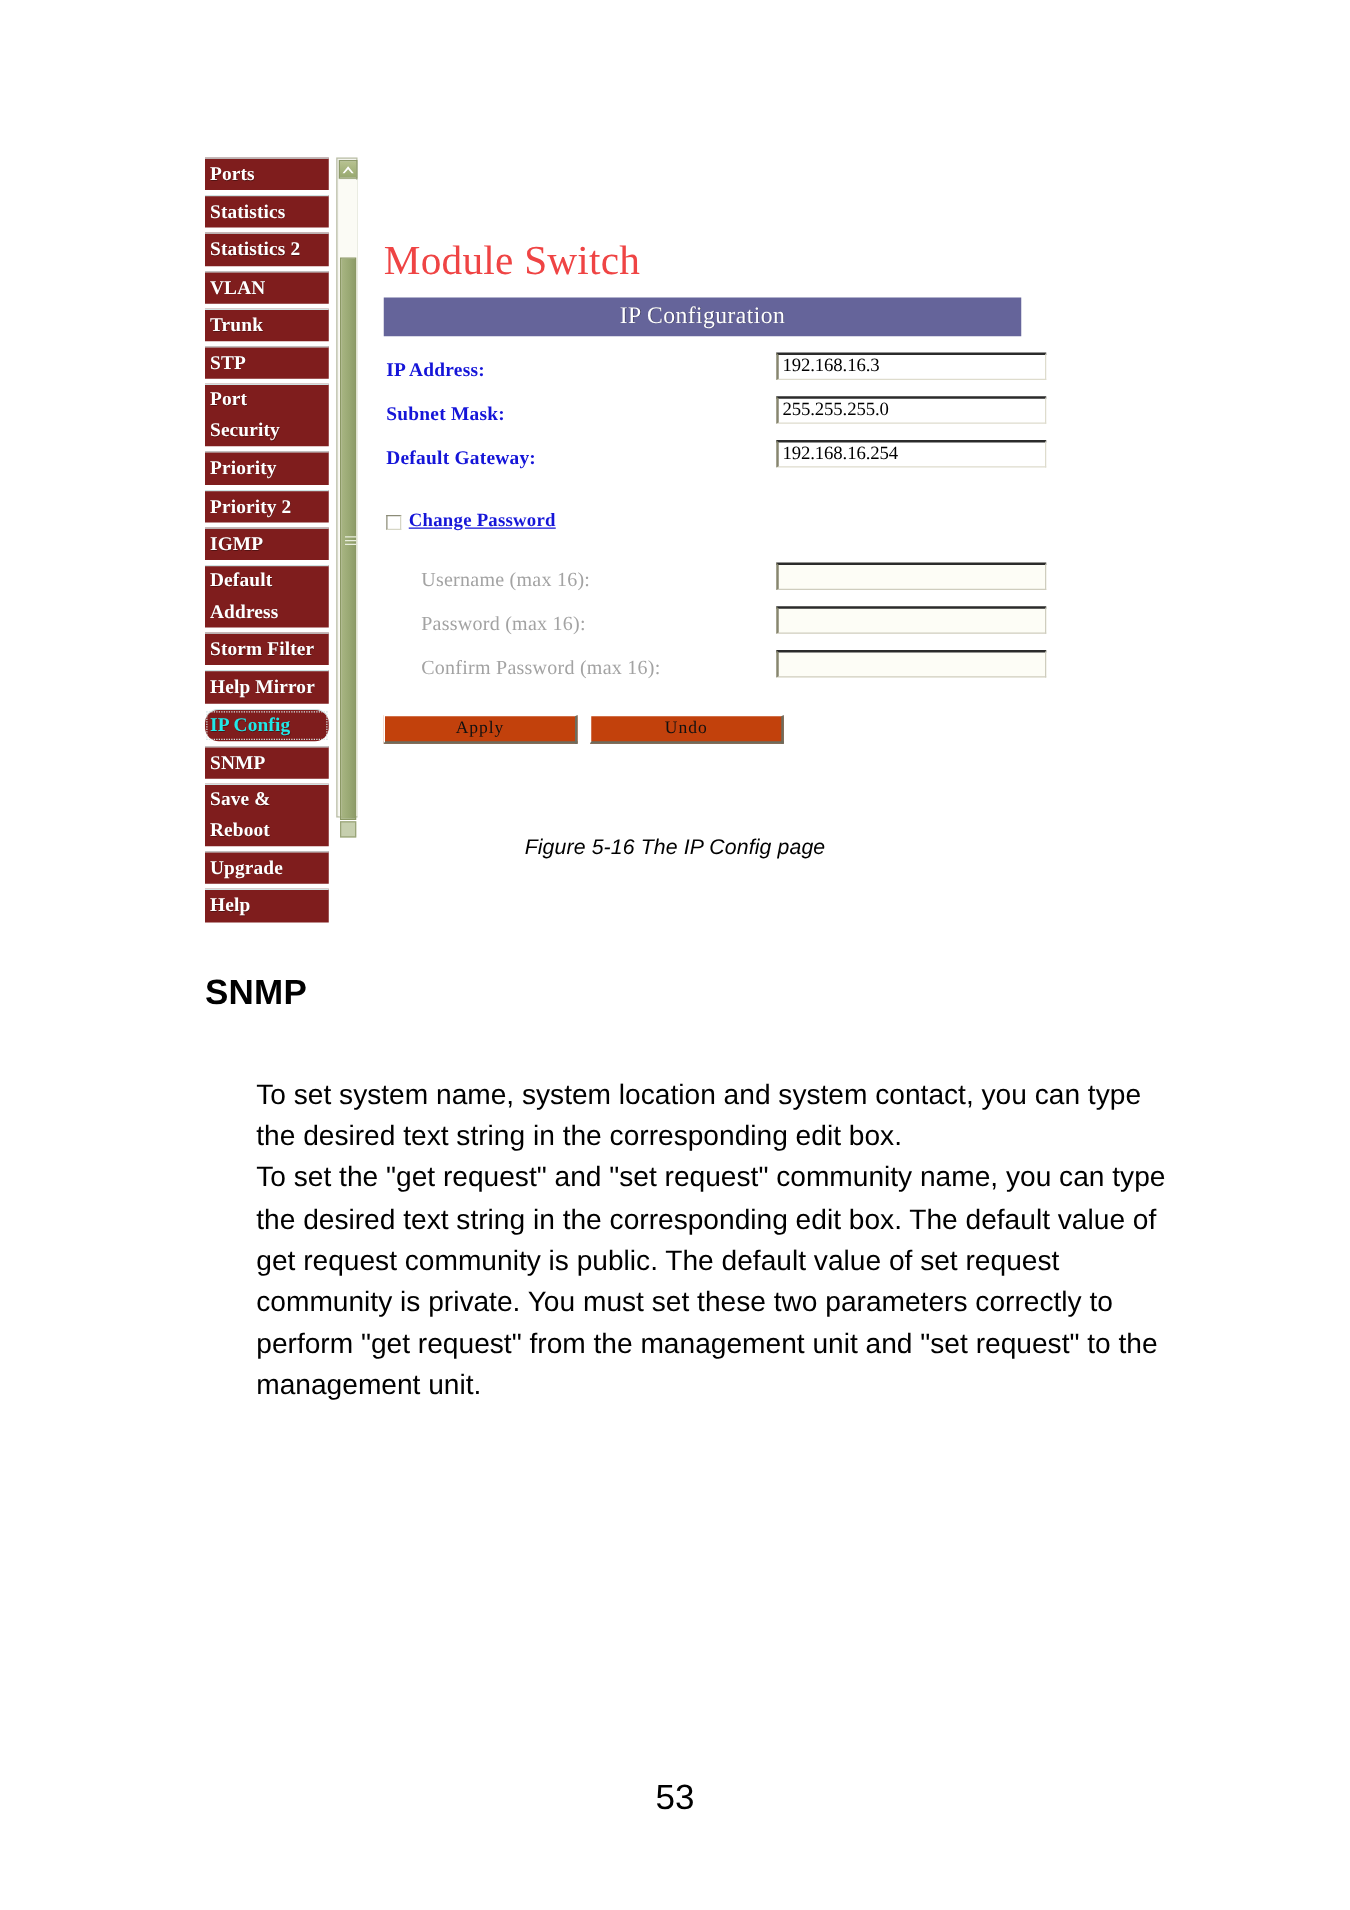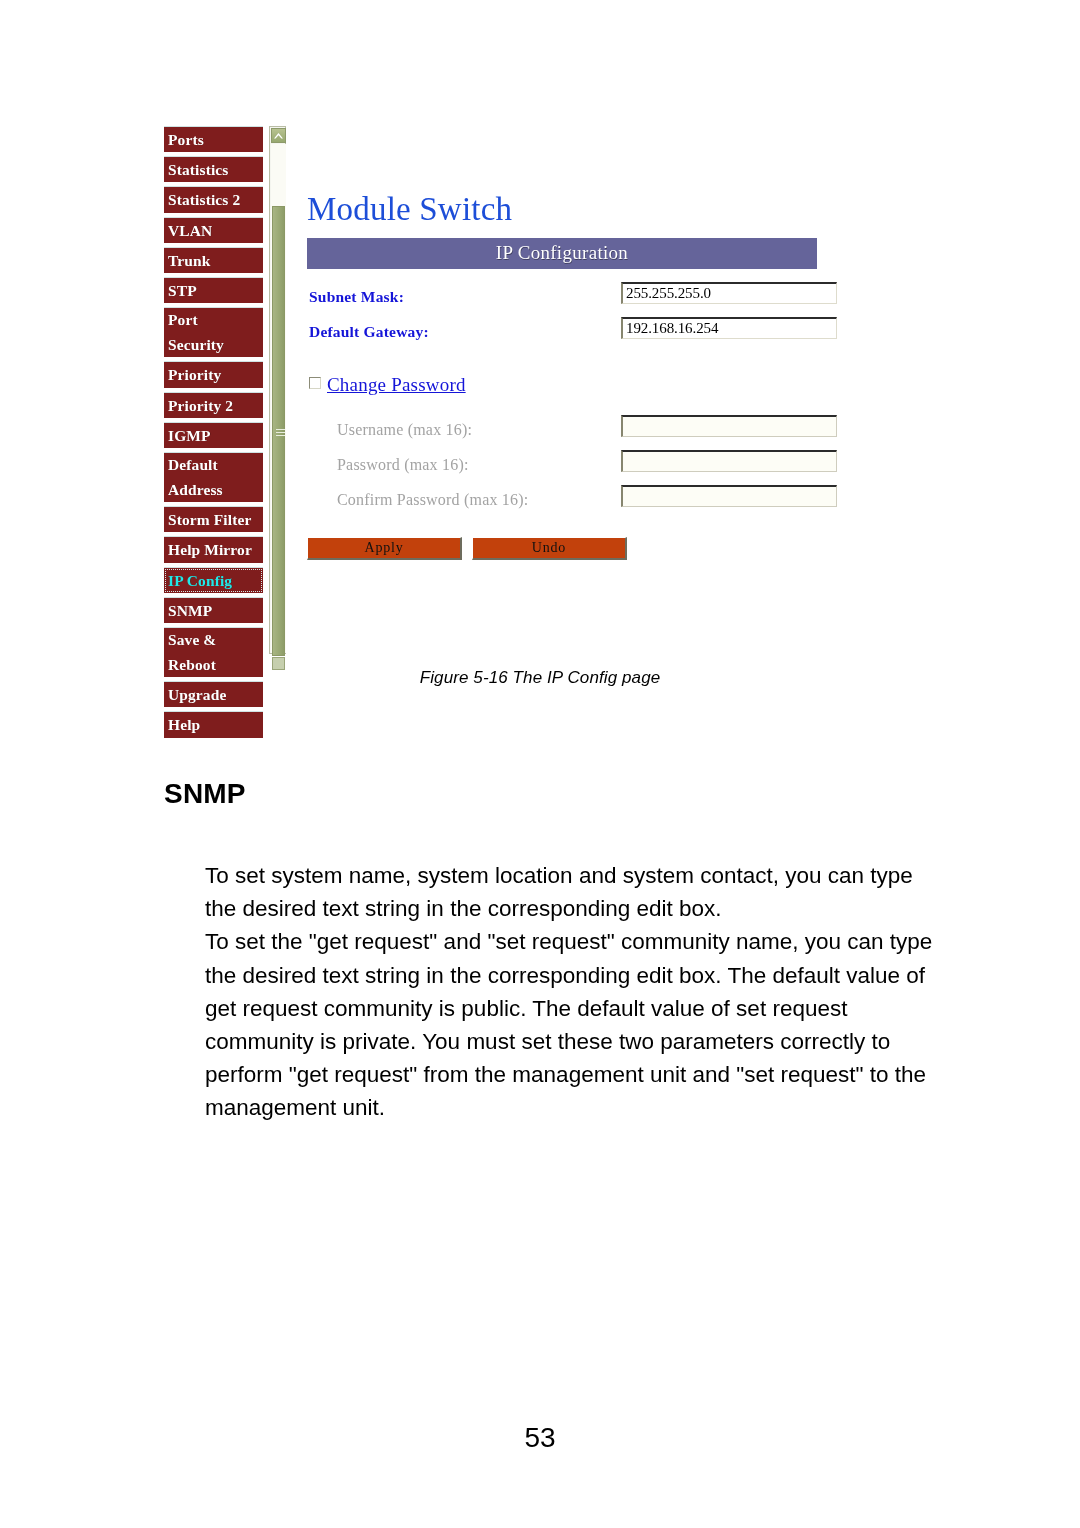--- a/index.html
+++ b/index.html
@@ -48,20 +48,21 @@
     text-shadow: 0.4px 0.4px 0 rgba(0,0,0,0.35);
     cursor: pointer;
     position: relative;
   }
   .nav-item.two-line {
     line-height: 24.6px;
   }
   .nav-item .l2 { display: block; }
   .nav-item.active {
     color: #22e8e8;
+    border-radius: 11px;
   }
   .nav-item.active .focusbox {
     position: absolute;
     left: 1px;
     top: 1px;
     right: 1px;
     bottom: 1px;
     border: 1px dotted #d7e8e8;
     pointer-events: none;
   }
@@ -138,21 +139,21 @@
   
   #panel {
     position: absolute;
     left: 140px;
     top: 0px;
     width: 576px;
   }
   #panel-title {
     font-family: "Liberation Serif", serif;
     font-size: 33px;
-    color: #1d4ed8;
+    color: #ef4444;
     margin-top: 66px;
     margin-left: 3px;
     letter-spacing: 0.2px;
     line-height: 1.08;
   }
   #panel-banner {
     margin-top: 10px;
     margin-left: 3px;
     width: 510px;
     height: 31px;
@@ -230,22 +231,22 @@
     border-right-color: #d6d6c6;
     border-bottom-color: #d6d6c6;
     box-sizing: border-box;
     cursor: pointer;
   }
   #change-pw-label {
     position: absolute;
     left: 20px;
     top: 2px;
     font-family: "Liberation Serif", serif;
-    font-weight: normal;
-    font-size: 19px;
+    font-weight: bold;
+    font-size: 15px;
     color: #1515d8;
     text-decoration: underline;
     letter-spacing: 0.2px;
     cursor: pointer;
   }
   #btn-row {
     position: relative;
     margin-left: 3px;
     margin-top: 18px;
     height: 32px;
@@ -425,20 +426,24 @@
   </div>
 
   <div id="panel">
 
     <div id="panel-title">Module Switch</div>
 
     <div id="panel-banner">IP Configuration</div>
 
     <div style="height:12px"></div>
 
+    <div class="form-row">
+      <span class="form-label">IP Address:</span>
+      <input class="txt" type="text" value="192.168.16.3" style="">
+    </div>
 
     <div class="form-row">
       <span class="form-label">Subnet Mask:</span>
       <input class="txt" type="text" value="255.255.255.0" style="">
     </div>
 
     <div class="form-row">
       <span class="form-label">Default Gateway:</span>
       <input class="txt" type="text" value="192.168.16.254" style="">
     </div>

